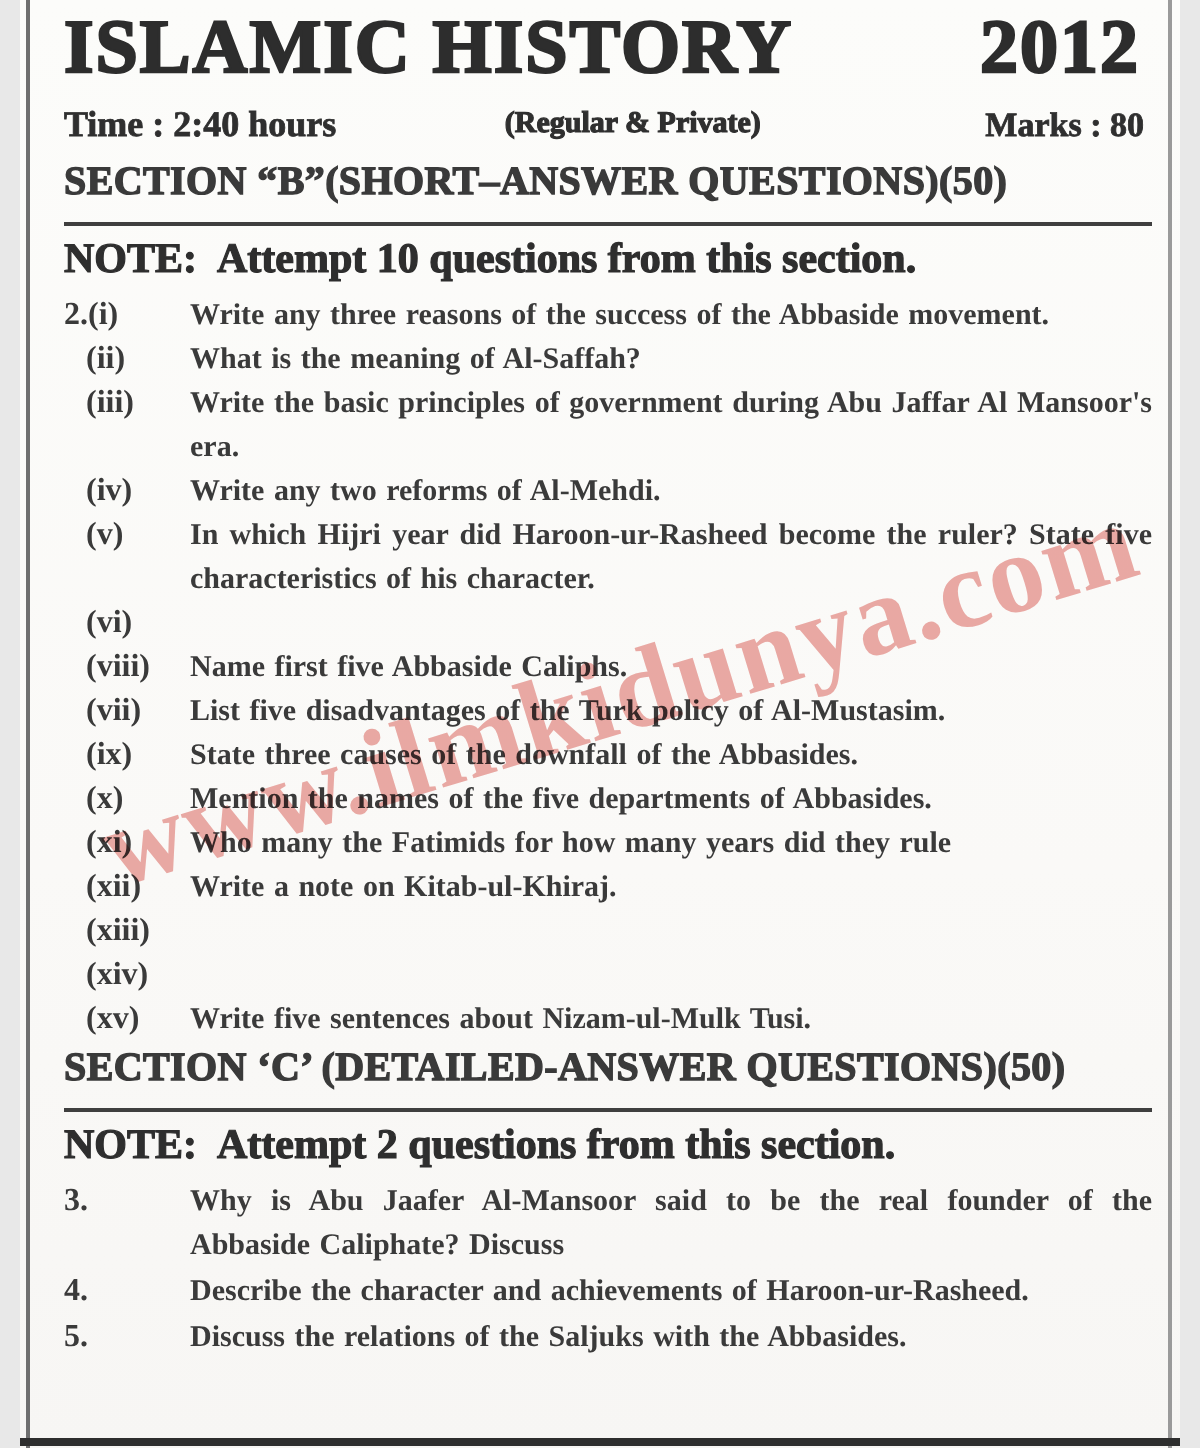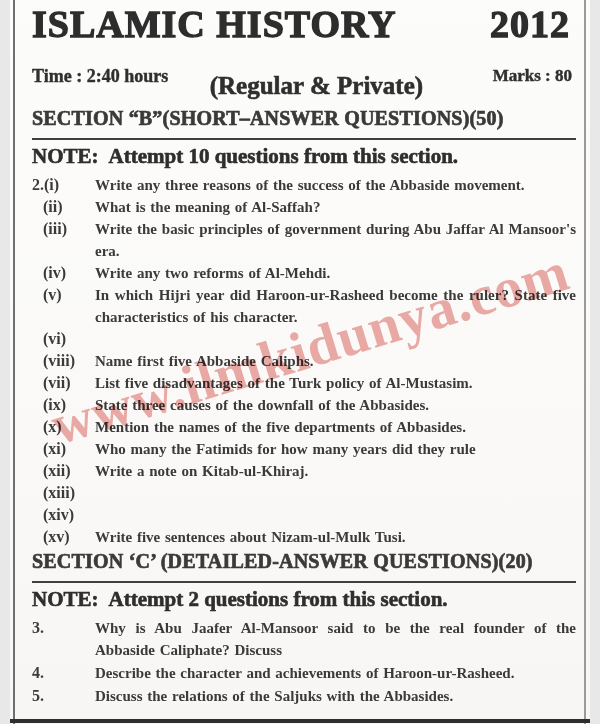--- a/index.html
+++ b/index.html
@@ -45,21 +45,21 @@
   .meta-row {
     display: flex;
     justify-content: space-between;
     align-items: center;
     margin-top: 6px;
     padding-right: 4px;
     font-weight: bold;
     color: #2f2f2f;
   }
   .meta-time  { font-size: 18px; -webkit-text-stroke: 0.4px #2f2f2f; }
-  .meta-type  { font-size: 25px; -webkit-text-stroke: 0.6px #2f2f2f; margin-right: 28px; margin-top: 20px; }
+  .meta-type  { font-size: 15px; -webkit-text-stroke: 0.6px #2f2f2f; margin-right: 28px; }
   .meta-marks { font-size: 17px; -webkit-text-stroke: 0.4px #2f2f2f; }
   .section-heading {
     margin-top: 7px;
     font-size: 20px;
     line-height: 23px;
     font-weight: bold;
     color: #3a3a3a;
     -webkit-text-stroke: 0.7px #3a3a3a;
     letter-spacing: 0.2px;
     border-bottom: 2.5px solid #3f3f3f;
@@ -197,21 +197,21 @@
             <div class="q-label indent">(xiv)</div>
           </div>
           <div class="q-row">
             <div class="q-label indent">(xv)</div>
             <div class="q-text">Write five sentences about Nizam-ul-Mulk Tusi.</div>
           </div>
         </div>
     </div>
 
     <div class="section-c-block">
-      <div class="section-heading">SECTION ‘C’ (DETAILED-ANSWER QUESTIONS)(20)</div>
+      <div class="section-heading">SECTION ‘C’ (DETAILED-ANSWER QUESTIONS)(50)</div>
       <div class="note-row">
         <span class="note-label">NOTE:</span><span class="note-text">Attempt 2 questions from this section.</span>
       </div>
       <div class="question-list">
 
       <div class="q-row c-row">
             <div class="q-label">3.</div>
             <div class="q-text">Why is Abu Jaafer Al-Mansoor said to be the real founder of the Abbaside Caliphate? Discuss</div>
           </div>
           <div class="q-row c-row">

